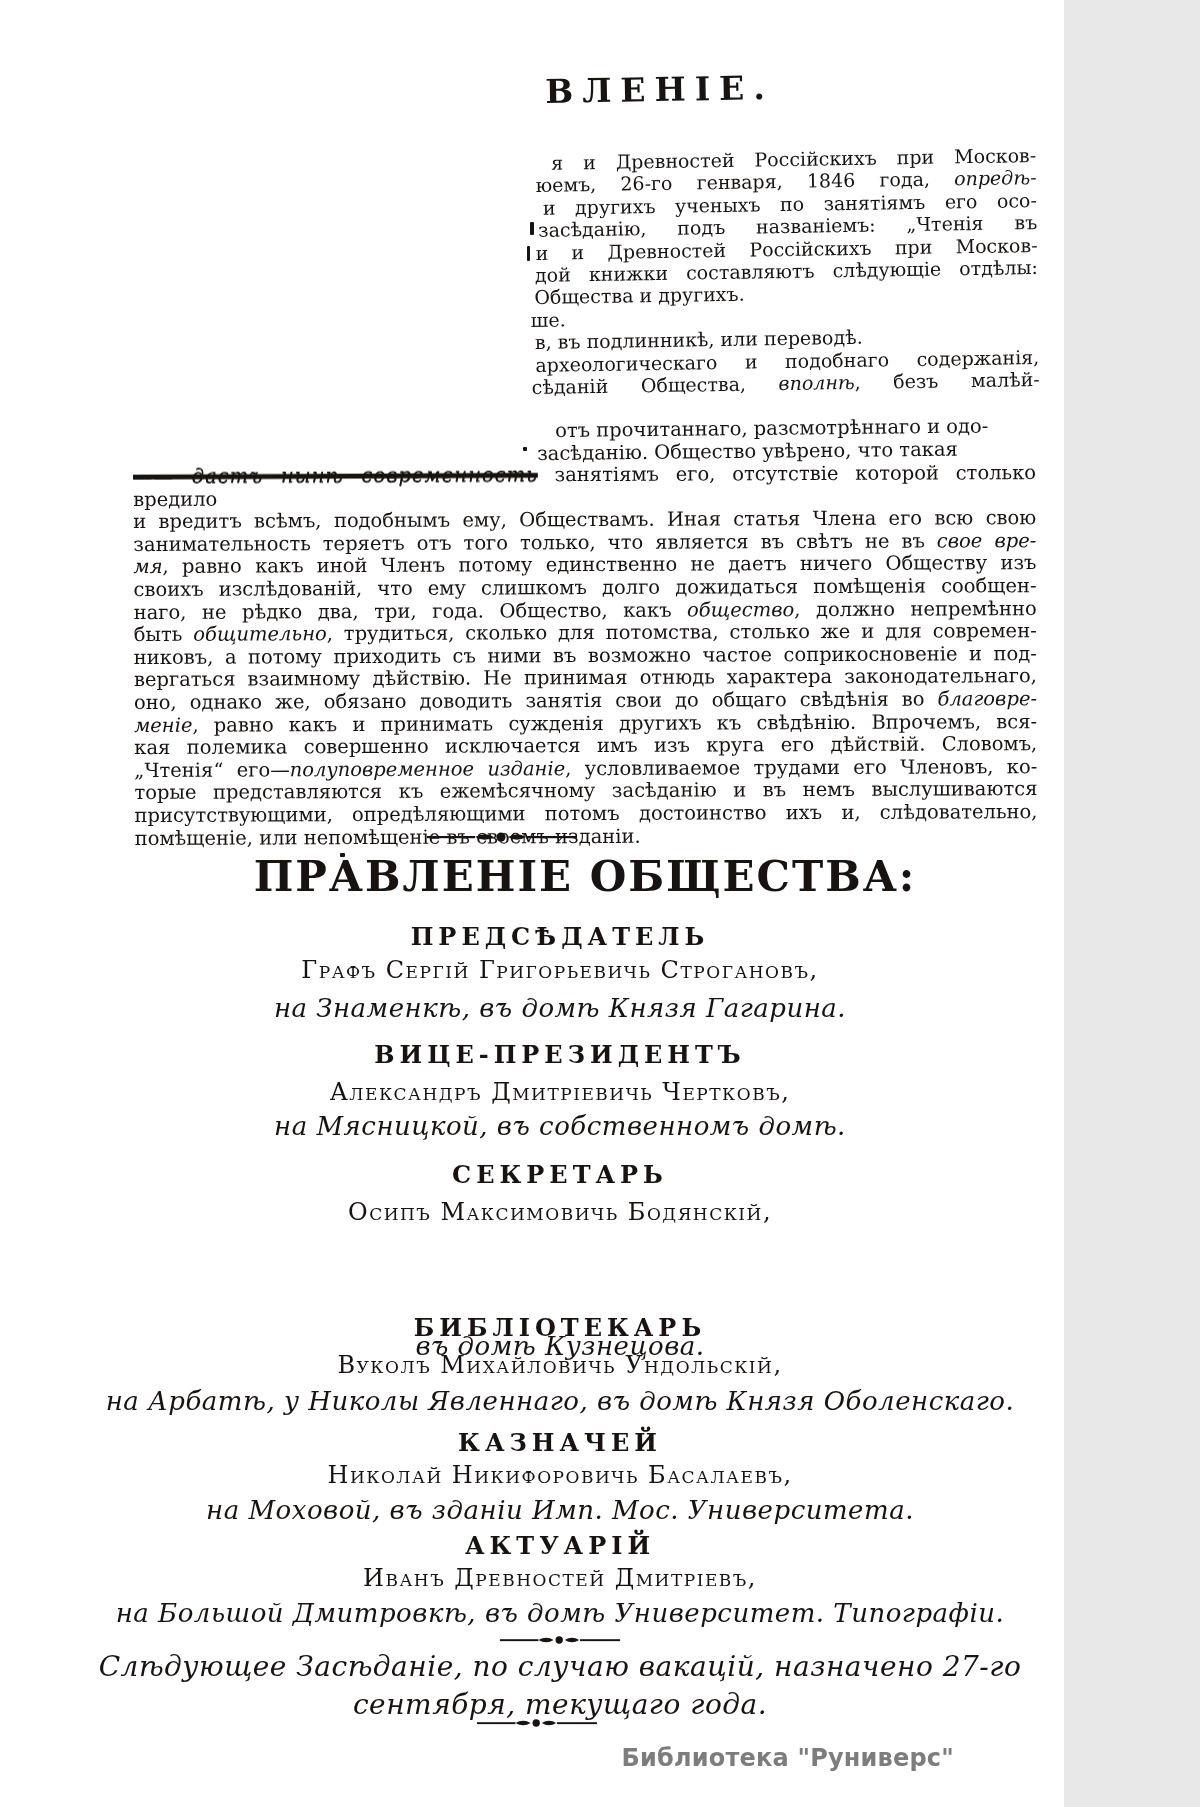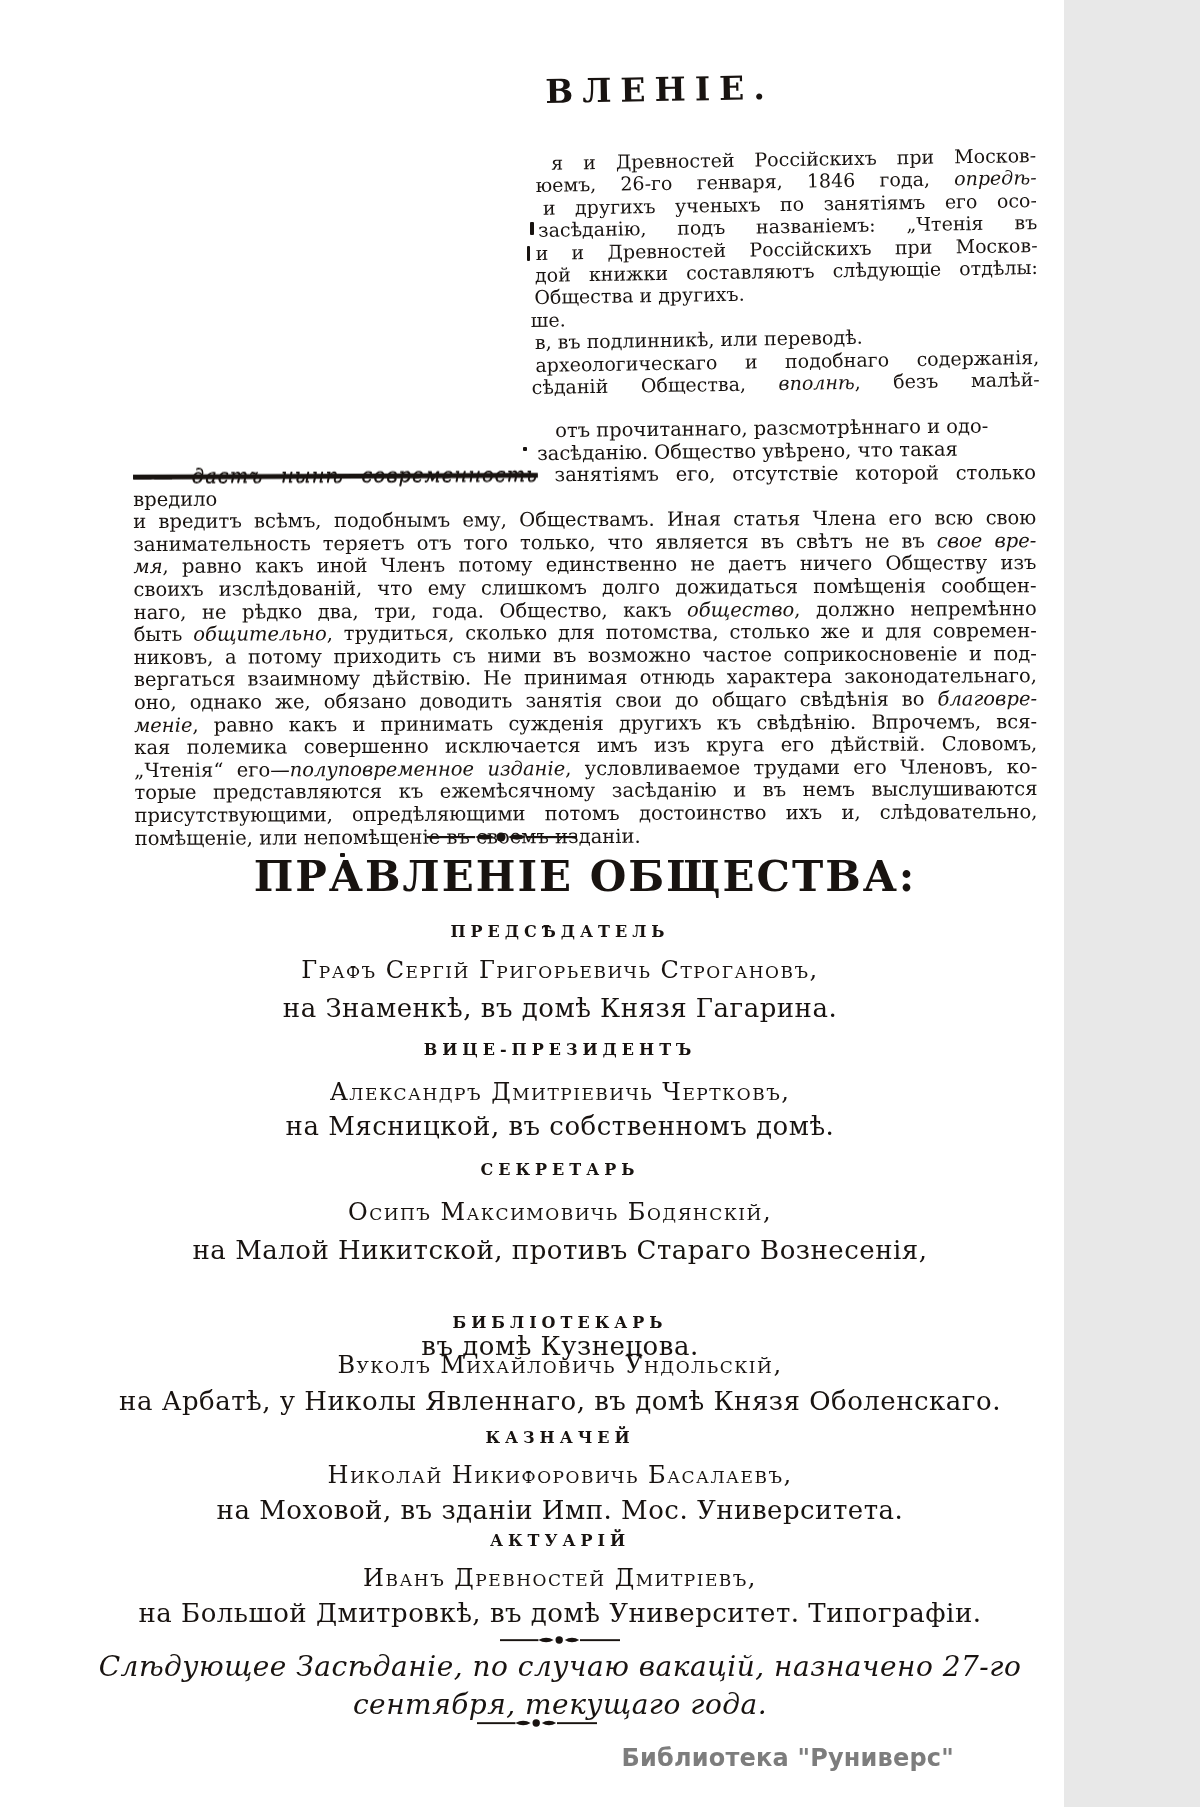--- a/index.html
+++ b/index.html
@@ -45,23 +45,23 @@
   .st{
     font-style:italic;
     text-decoration:line-through;
     text-decoration-thickness:4px;
     letter-spacing:1px;
     text-shadow:0 1px 0 rgba(24,19,16,.55), 0 -1px 0 rgba(24,19,16,.35);
   }
   
   .cline{position:absolute;left:65px;width:990px;text-align:center;white-space:nowrap;}
   .board-heading{font-size:42px;font-weight:bold;letter-spacing:2px;width:1040px;}
-  .officer-title{font-size:16px;font-weight:bold;letter-spacing:5px;}
+  .officer-title{font-size:24px;font-weight:bold;letter-spacing:5px;}
   .officer-name{font-size:24px;font-variant-caps:small-caps;letter-spacing:1.5px;}
-  .officer-addr{font-size:26px;letter-spacing:.5px;}
+  .officer-addr{font-size:26px;font-style:italic;letter-spacing:.5px;}
   .announce{font-size:28px;font-style:italic;letter-spacing:.5px;}
   .divider{position:absolute;height:14px;}
   .divider svg{display:block;}
   .fl{fill:#181310;}
   
   .watermark{
     position:absolute;top:1744px;right:110px;
     font-family:"DejaVu Sans", sans-serif;font-weight:bold;
     font-size:24px;color:#7d7d7d;letter-spacing:.2px;
   }
@@ -125,21 +125,20 @@
   <div class="cline officer-title" style="top:922px">ПРЕДСѢДАТЕЛЬ</div>
   <div class="cline officer-name" style="top:956px">Графъ Сергій Григорьевичь Строгановъ,</div>
   <div class="cline officer-addr" style="top:993px">на Знаменкѣ, въ домѣ Князя Гагарина.</div>
 
   <div class="cline officer-title" style="top:1040px">ВИЦЕ-ПРЕЗИДЕНТЪ</div>
   <div class="cline officer-name" style="top:1078px">Александръ Дмитріевичь Чертковъ,</div>
   <div class="cline officer-addr" style="top:1111px">на Мясницкой, въ собственномъ домѣ.</div>
 
   <div class="cline officer-title" style="top:1160px">СЕКРЕТАРЬ</div>
   <div class="cline officer-name" style="top:1198px">Осипъ Максимовичь Бодянскій,</div>
-  <div class="cline officer-addr" style="top:1235px">на Малой Никитской, противъ Стараго Вознесенія,</div>
   <div class="cline officer-addr" style="top:1331px">въ домѣ Кузнецова.</div>
 
   <div class="cline officer-title" style="top:1313px">БИБЛІОТЕКАРЬ</div>
   <div class="cline officer-addr" style="top:1386px">на Арбатѣ, у Николы Явленнаго, въ домѣ Князя Оболенскаго.</div>
   <div class="cline officer-name" style="top:1351px">Вуколъ Михайловичь Ундольскій,</div>
 
   <div class="cline officer-title" style="top:1428px">КАЗНАЧЕЙ</div>
   <div class="cline officer-name" style="top:1461px">Николай Никифоровичь Басалаевъ,</div>
   <div class="cline officer-addr" style="top:1495px">на Моховой, въ зданіи Имп. Мос. Университета.</div>
 

